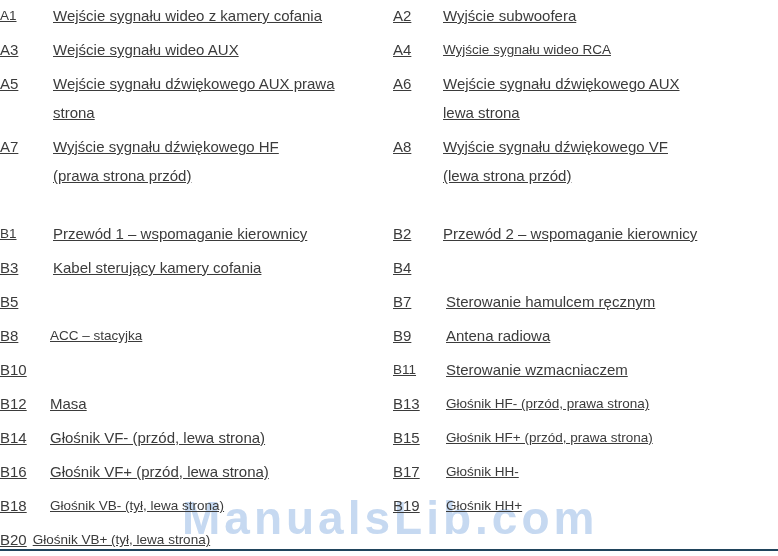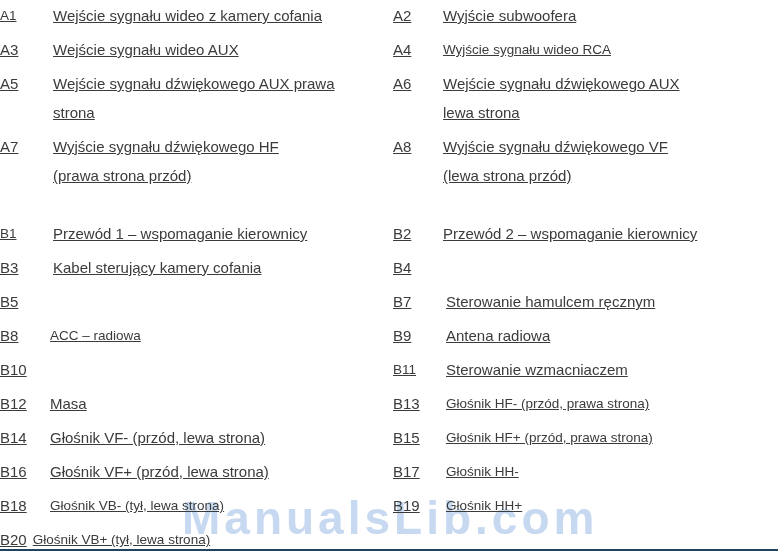--- a/index.html
+++ b/index.html
@@ -134,21 +134,21 @@
     <div class="entry c1">
       <span class="pin-id">B5</span>
     </div>
 
     <div class="entry c1">
       <span class="pin-id">B7</span>
       <span class="pin-desc">Sterowanie hamulcem ręcznym</span>
     </div>
     <div class="entry c2">
       <span class="pin-id">B8</span>
-      <span class="pin-desc sm">ACC – radiowa</span>
+      <span class="pin-desc sm">ACC – stacyjka</span>
     </div>
 
     <div class="entry c1">
       <span class="pin-id">B9</span>
       <span class="pin-desc">Antena radiowa</span>
     </div>
     <div class="entry c2">
       <span class="pin-id">B10</span>
     </div>
 

